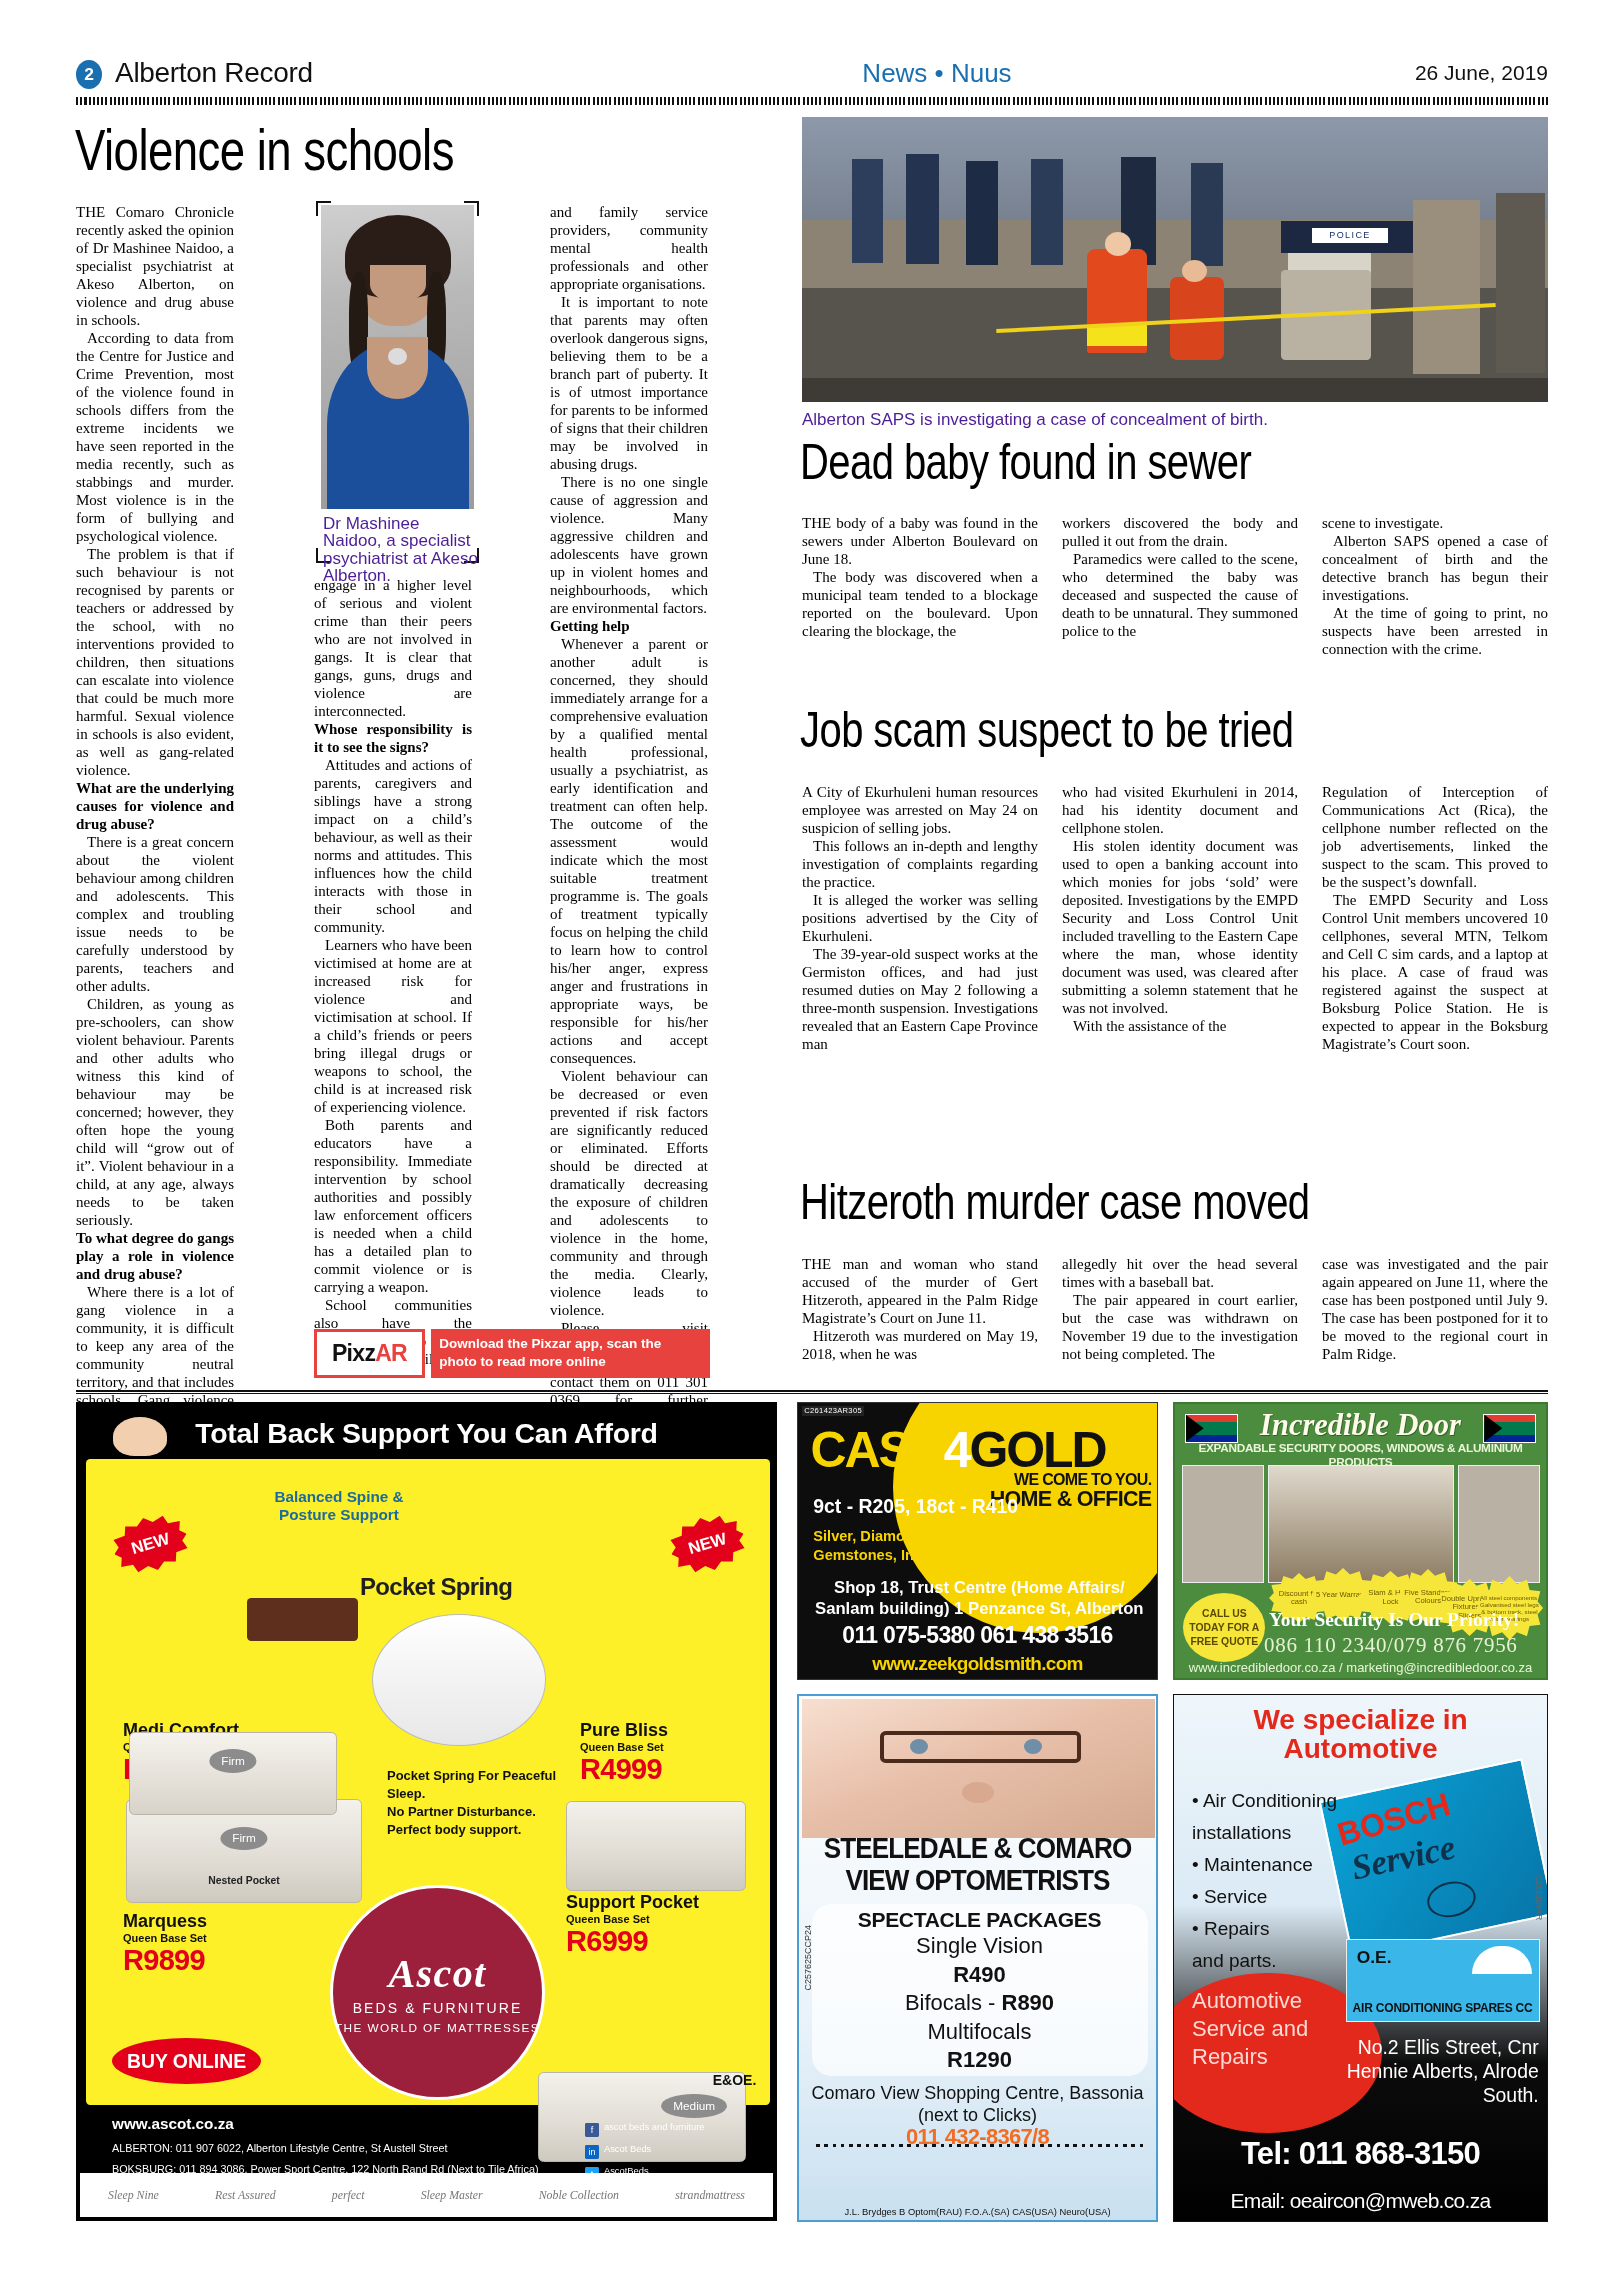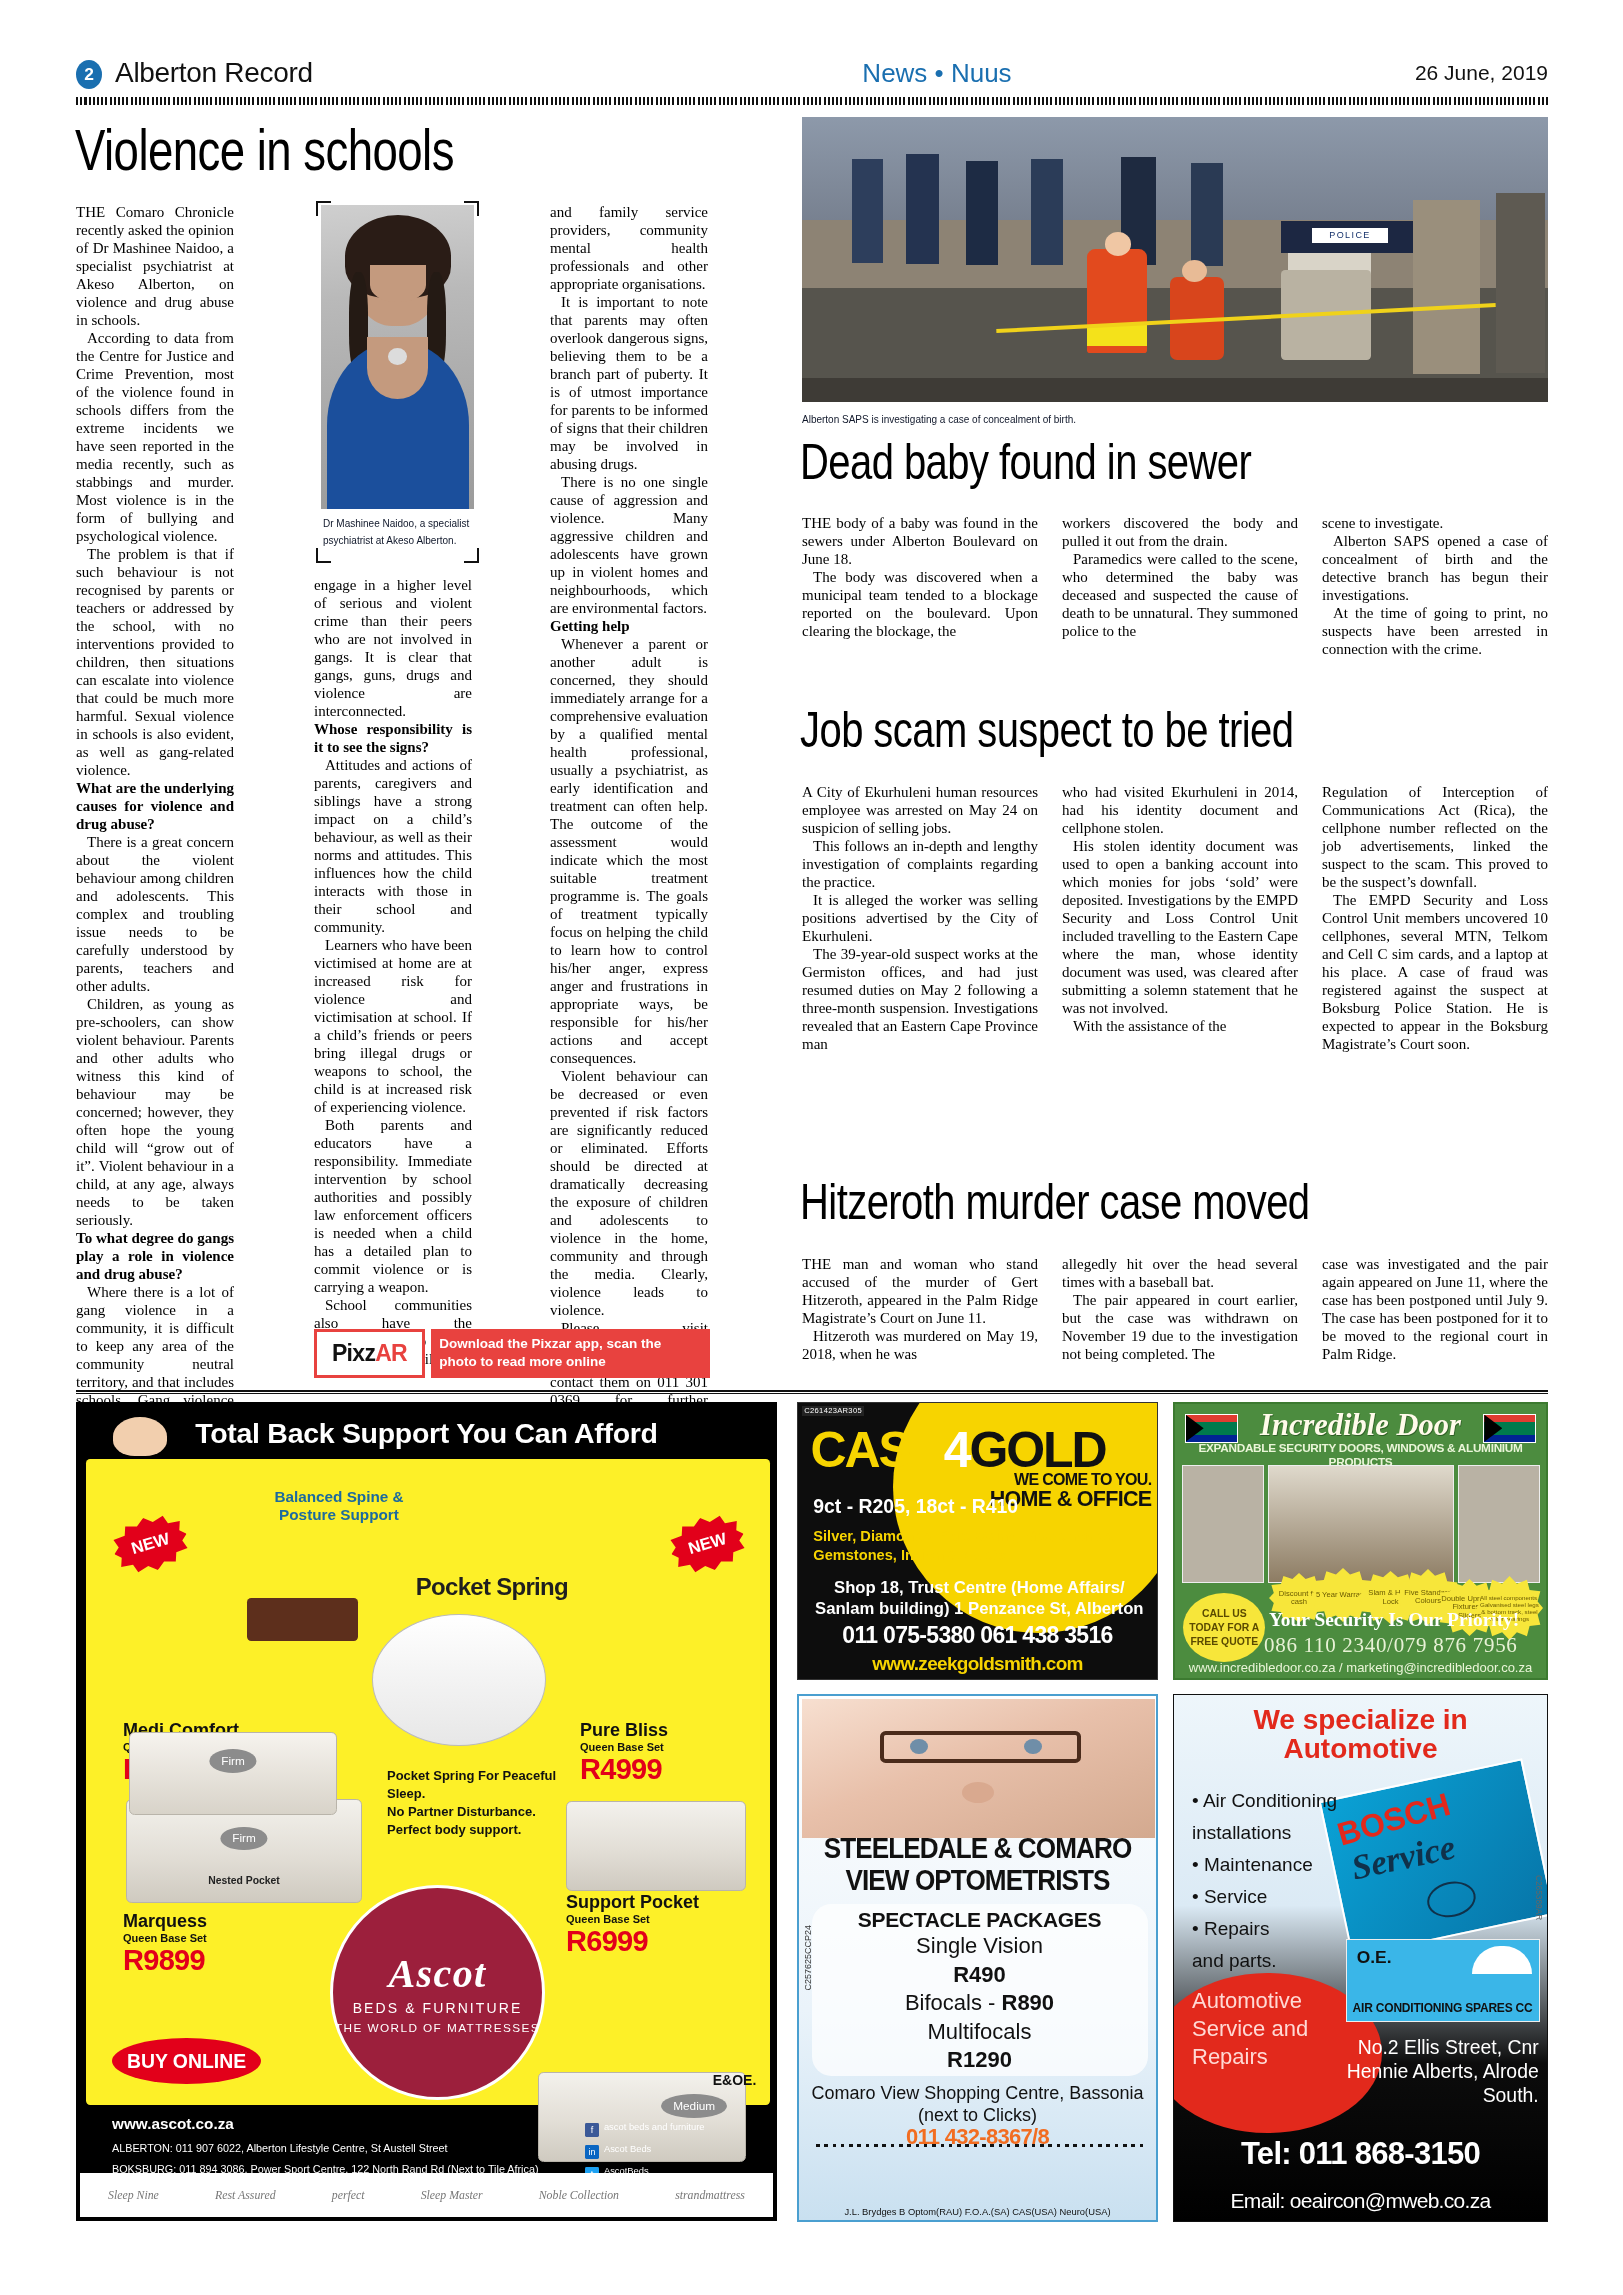--- a/index.html
+++ b/index.html
@@ -54,21 +54,21 @@
     font-family:"Liberation Serif", serif;
     font-size:15px; line-height:18px;
     text-align:justify; text-justify:inter-word;
     hyphens:auto;
   }
   .body-col p { text-indent:11px; margin:0; }
   .body-col p.first { text-indent:0; }
   .body-col p.sub { text-indent:0; font-weight:bold; }
   .cap {
     font-family:"Liberation Sans",sans-serif;
-    font-size:10px; line-height:17.4px; color:#0f172a;
+    font-size:17px; line-height:17.4px; color:#4c1d95;
   }
 
   
   #a1-head { position:absolute; left:75px; top:117px; font-size:57px; }
   .col { position:absolute; }
   #a1c1 { left:76px; top:203px; width:158px; height:1118px; }
   #a1c2 { left:314px; top:203px; width:158px; height:1118px; }
   #a1c3 { left:550px; top:203px; width:158px; height:1118px; }
 
   
@@ -461,21 +461,21 @@
     </div>
     <div class="mattress" style="left:46px;top:393px;width:236px;height:104px;">
       <div class="mat-tag">Firm</div>
       <div class="mat-label">Nested Pocket</div>
     </div>
     <div class="mattress" style="left:49px;top:222px;width:208px;height:83px;background:linear-gradient(180deg,#f6f3ee,#d8d3c9);">
       <div class="mat-tag" style="top:20%;">Firm</div>
     </div>
     <div style="position:absolute;left:167px;top:192px;width:111px;height:43px;background:#5d2f1c;border-radius:4.2px;"></div>
 
-    <div style="position:absolute;left:280px;top:167px;width:208px;text-align:right;font-family:'Liberation Sans',sans-serif;font-weight:bold;font-size:24px;color:#1f1f1f;letter-spacing:-0.7px;">Pocket Spring</div>
+    <div style="position:absolute;left:280px;top:167px;width:208px;text-align:left;font-family:'Liberation Sans',sans-serif;font-weight:bold;font-size:24px;color:#1f1f1f;letter-spacing:-0.7px;">Pocket Spring</div>
     <div style="position:absolute;left:292px;top:208px;width:174px;height:132px;border-radius:50%;background:linear-gradient(180deg,#ffffff,#e7e7e7);border:1.4px solid #bbb;"></div>
     <div style="position:absolute;left:186px;top:82px;width:146px;font-family:'Liberation Sans',sans-serif;font-weight:bold;font-size:15.3px;line-height:18px;color:#1c6a9e;text-align:center;">Balanced Spine &amp; Posture Support</div>
 
     <div style="position:absolute;left:307px;top:361px;width:208px;font-family:'Liberation Sans',sans-serif;font-weight:bold;font-size:13px;line-height:18px;color:#111;">
       <div>Pocket Spring For Peaceful Sleep.</div>
       <div>No Partner Disturbance.</div>
       <div>Perfect body support.</div>
     </div>
 
     <div class="prod" style="left:500px;top:314px;">

